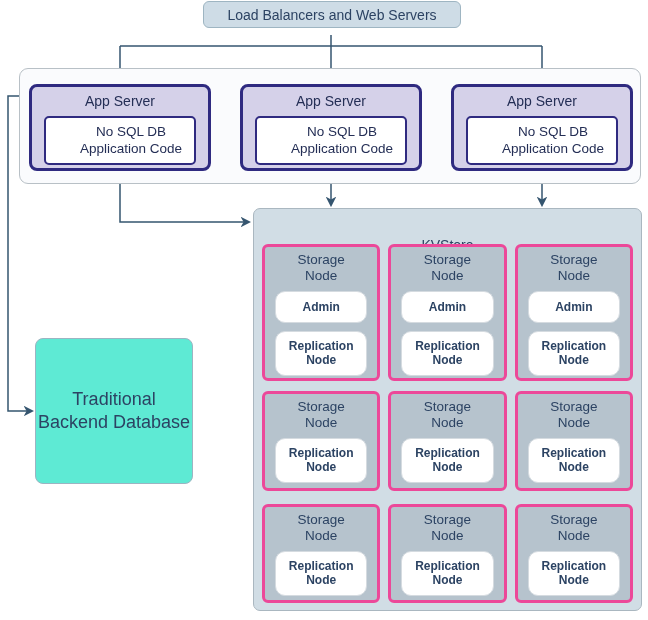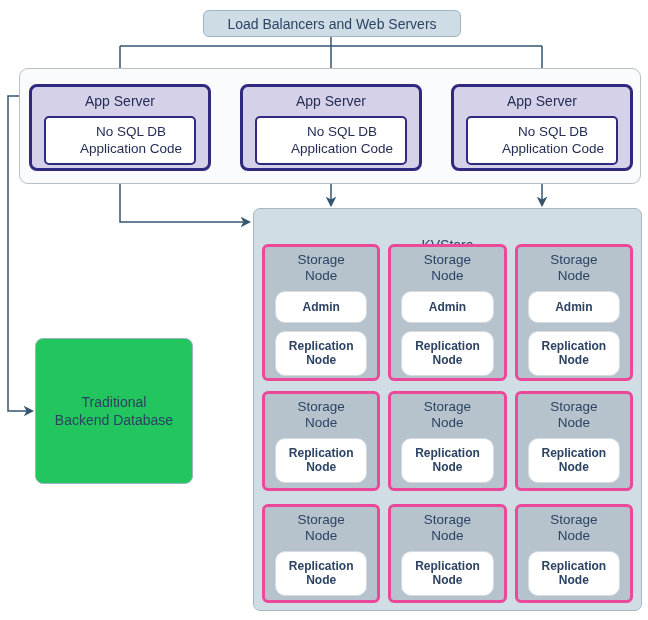--- a/index.html
+++ b/index.html
@@ -15,21 +15,21 @@
   #connectors {
     position: absolute;
     left: 0; top: 0;
     width: 648px; height: 620px;
     z-index: 1;
   }
   .box { position: absolute; box-sizing: border-box; z-index: 2; }
 
   
   .lb-box {
-    left: 203px; top: 10px; width: 258px; height: 27px;
+    left: 203px; top: 1px; width: 258px; height: 27px;
     background: #cedce6;
     border: 1px solid #9eb5c2;
     border-radius: 6px;
     display: flex; align-items: center; justify-content: center;
     font-size: 14px;
   }
 
   
   .app-wrap {
     left: 19px; top: 68px; width: 622px; height: 116px;
@@ -96,25 +96,25 @@
     white-space: pre-line;
     font-weight: bold;
   }
   .comp-admin { height: 30px; margin-top: 6px; }
   .comp-repl  { height: 43px; margin-top: 8px; }
   .kv-row-2 .comp-repl, .kv-row-3 .comp-repl { margin-top: 6px; }
 
   
   .backend {
     left: 35px; top: 338px; width: 158px; height: 146px;
-    background: #22c55e;
+    background: #5eead4;
     border: 1px solid #9cb4c2;
     border-radius: 8px;
     display: flex; align-items: center; justify-content: center;
-    text-align: center; font-size: 14px; line-height: 1.3;
+    text-align: center; font-size: 18px; line-height: 1.3;
     white-space: pre-line;
   }
 </style>
 </head>
 <body>
 
 <div id="canvas">
 
   <svg id="connectors" viewBox="0 0 648 620" xmlns="http://www.w3.org/2000/svg">
     <defs>

